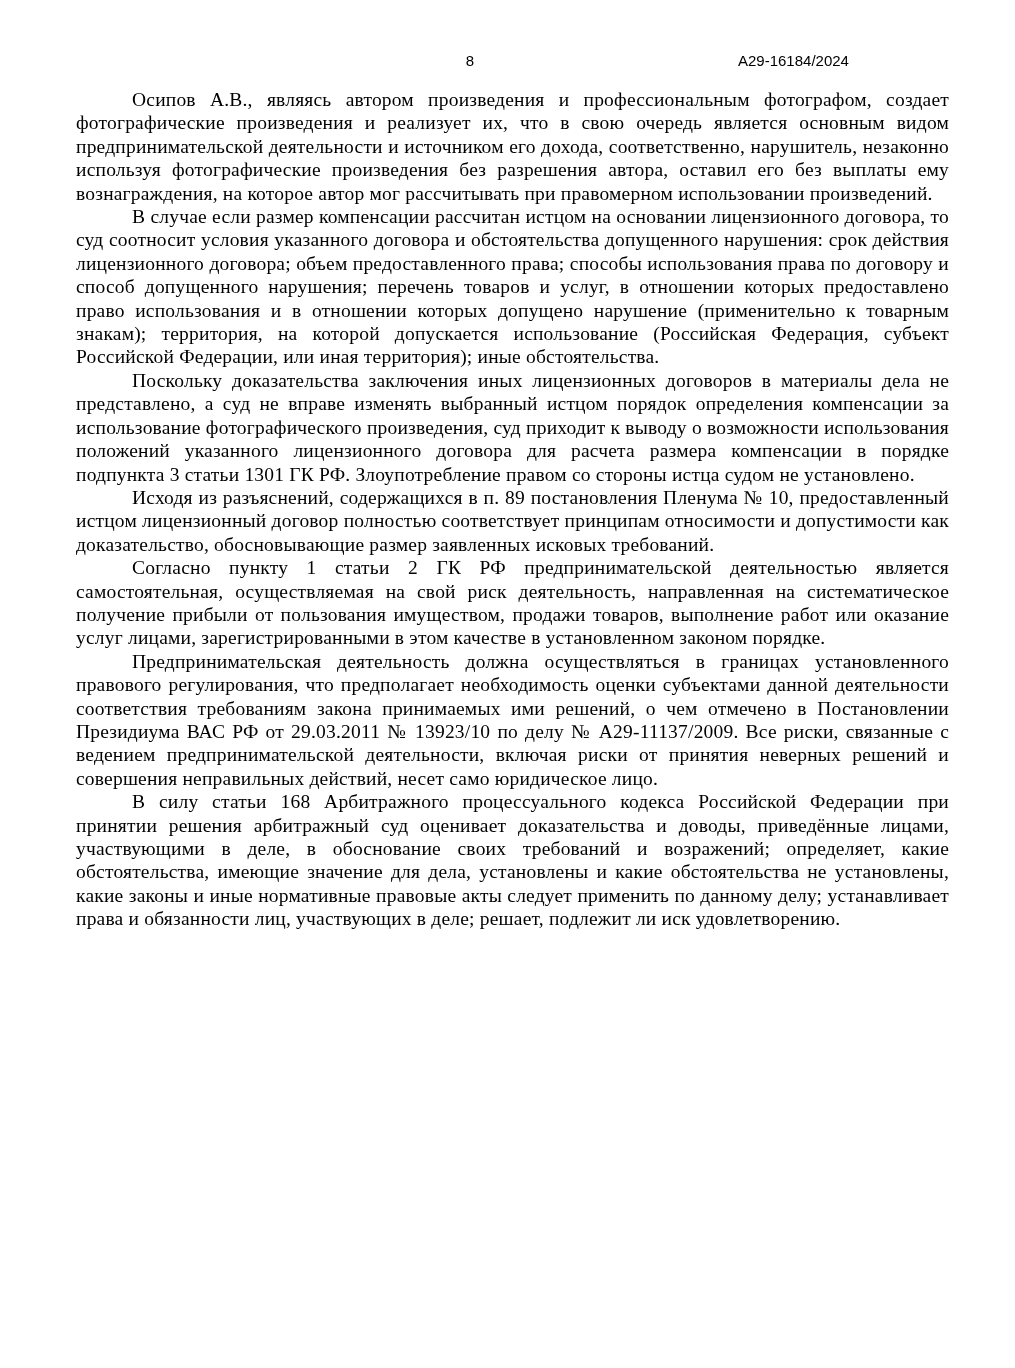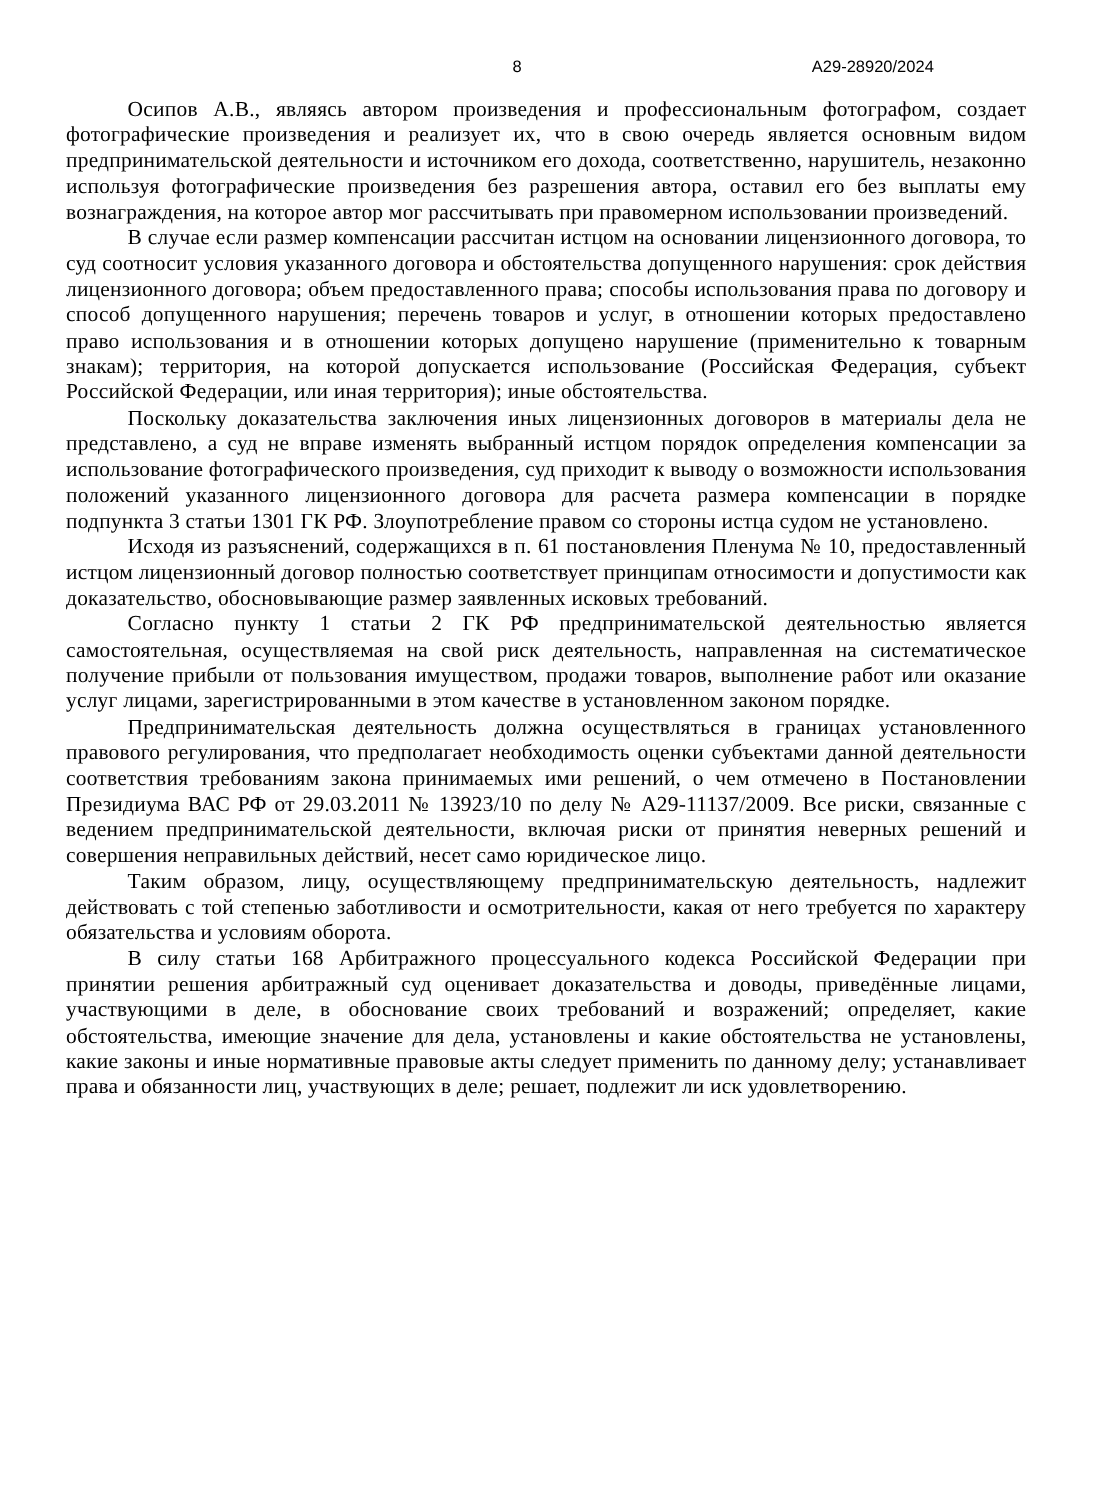--- a/index.html
+++ b/index.html
@@ -34,21 +34,21 @@
   }
   .case-number {
     position: absolute;
     left: 738px;
     top: 0;
     white-space: nowrap;
   }
   .body-text {
     position: absolute;
     top: 88px;
-    left: 60px;
+    left: 76px;
     width: 873px;
     font-family: "Liberation Serif", serif;
     font-size: 19.5px;
     line-height: 23.4px;
     color: #000000;
     letter-spacing: 0.2px;
   }
   .body-text p {
     margin: 0;
     text-align: justify;
@@ -56,27 +56,26 @@
     text-indent: 56px;
   }
 </style>
 </head>
 <body>
 
 <div class="page">
 
   <div class="page-header">
     <span class="page-number">8</span>
-    <span class="case-number">А29-28920/2024</span>
+    <span class="case-number">А29-16184/2024</span>
   </div>
 
   <div class="body-text">
     <p>Осипов А.В., являясь автором произведения и профессиональным фотографом, создает фотографические произведения и реализует их, что в свою очередь является основным видом предпринимательской деятельности и источником его дохода, соответственно, нарушитель, незаконно используя фотографические произведения без разрешения автора, оставил его без выплаты ему вознаграждения, на которое автор мог рассчитывать при правомерном использовании произведений.</p>
     <p>В случае если размер компенсации рассчитан истцом на основании лицензионного договора, то суд соотносит условия указанного договора и обстоятельства допущенного нарушения: срок действия лицензионного договора; объем предоставленного права; способы использования права по договору и способ допущенного нарушения; перечень товаров и услуг, в отношении которых предоставлено право использования и в отношении которых допущено нарушение (применительно к товарным знакам); территория, на которой допускается использование (Российская Федерация, субъект Российской Федерации, или иная территория); иные обстоятельства.</p>
     <p>Поскольку доказательства заключения иных лицензионных договоров в материалы дела не представлено, а суд не вправе изменять выбранный истцом порядок определения компенсации за использование фотографического произведения, суд приходит к выводу о возможности использования положений указанного лицензионного договора для расчета размера компенсации в порядке подпункта 3 статьи 1301 ГК РФ. Злоупотребление правом со стороны истца судом не установлено.</p>
-    <p>Исходя из разъяснений, содержащихся в п. 61 постановления Пленума № 10, предоставленный истцом лицензионный договор полностью соответствует принципам относимости и допустимости как доказательство, обосновывающие размер заявленных исковых требований.</p>
+    <p>Исходя из разъяснений, содержащихся в п. 89 постановления Пленума № 10, предоставленный истцом лицензионный договор полностью соответствует принципам относимости и допустимости как доказательство, обосновывающие размер заявленных исковых требований.</p>
     <p>Согласно пункту 1 статьи 2 ГК РФ предпринимательской деятельностью является самостоятельная, осуществляемая на свой риск деятельность, направленная на систематическое получение прибыли от пользования имуществом, продажи товаров, выполнение работ или оказание услуг лицами, зарегистрированными в этом качестве в установленном законом порядке.</p>
     <p>Предпринимательская деятельность должна осуществляться в границах установленного правового регулирования, что предполагает необходимость оценки субъектами данной деятельности соответствия требованиям закона принимаемых ими решений, о чем отмечено в Постановлении Президиума ВАС РФ от 29.03.2011 № 13923/10 по делу № А29-11137/2009. Все риски, связанные с ведением предпринимательской деятельности, включая риски от принятия неверных решений и совершения неправильных действий, несет само юридическое лицо.</p>
-    <p>Таким образом, лицу, осуществляющему предпринимательскую деятельность, надлежит действовать с той степенью заботливости и осмотрительности, какая от него требуется по характеру обязательства и условиям оборота.</p>
     <p>В силу статьи 168 Арбитражного процессуального кодекса Российской Федерации при принятии решения арбитражный суд оценивает доказательства и доводы, приведённые лицами, участвующими в деле, в обоснование своих требований и возражений; определяет, какие обстоятельства, имеющие значение для дела, установлены и какие обстоятельства не установлены, какие законы и иные нормативные правовые акты следует применить по данному делу; устанавливает права и обязанности лиц, участвующих в деле; решает, подлежит ли иск удовлетворению.</p>
   </div>
 
 </div>
 
 </body></html>

